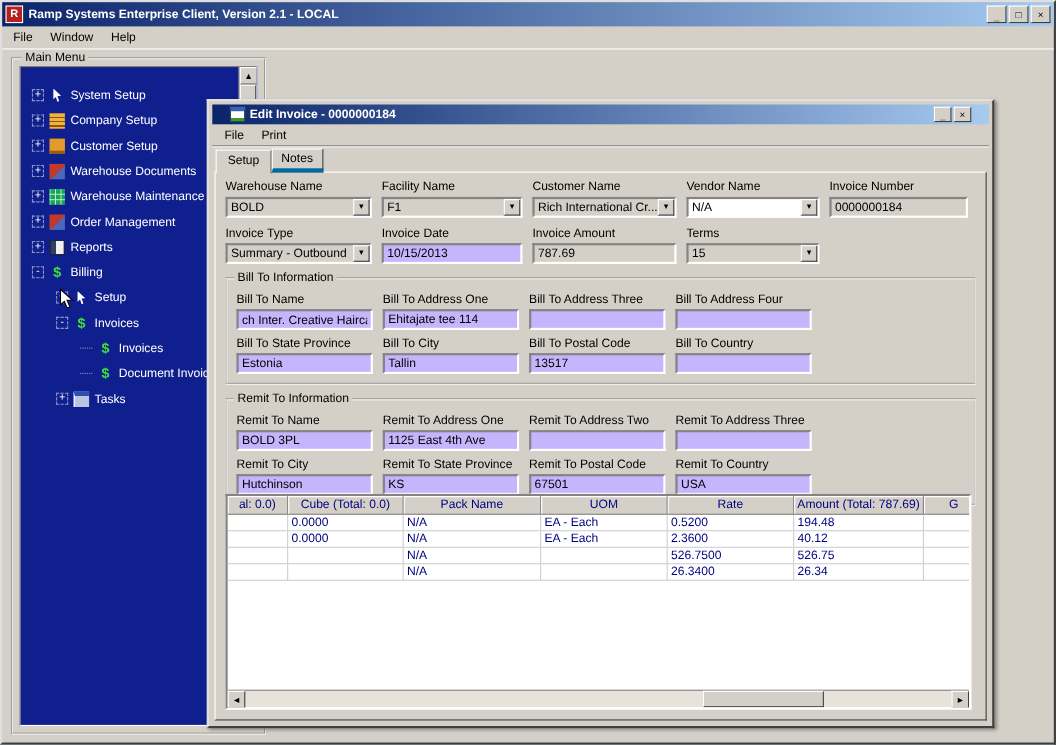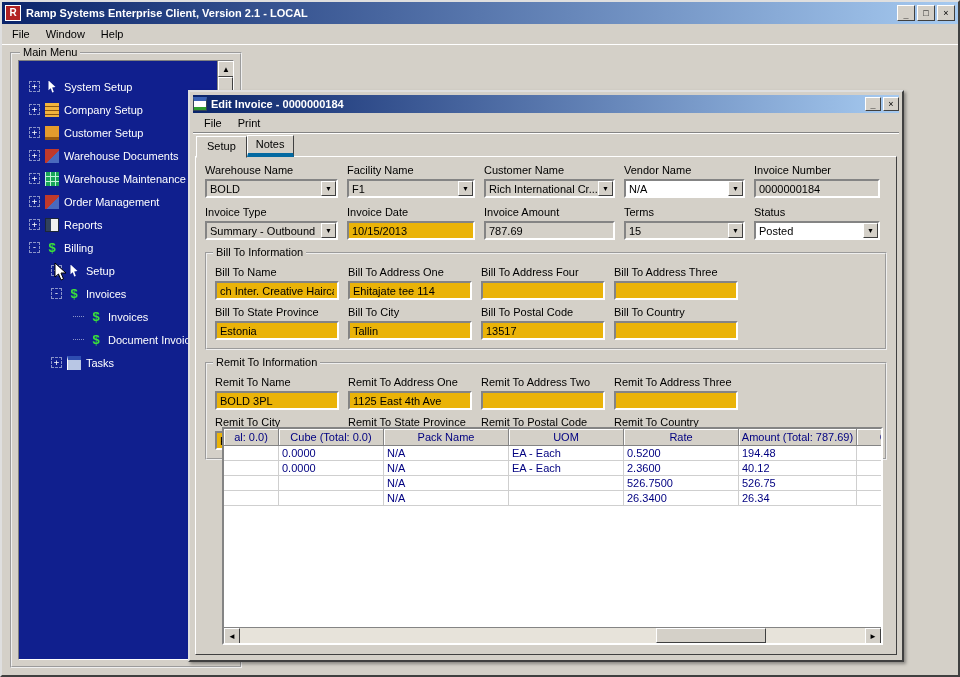--- a/index.html
+++ b/index.html
@@ -62,21 +62,21 @@
          border:1px solid; border-color:#fff #404040 #404040 #fff; }
 
   
   .cursor-ov { position:absolute; left:52px; top:260px; z-index:40; }
 
   
   .dialog { position:absolute; left:186px; top:88px; width:716px; height:572px;
             background:#d4d0c8; border:2px solid; border-color:#dfdfdf #404040 #404040 #dfdfdf;
             box-shadow:2px 2px 3px rgba(0,0,0,.35); padding:3px; z-index:20; }
   .dlg-tb { height:18px; background:linear-gradient(90deg,#0a246a,#a6caf0);
-            display:flex; align-items:center; padding:0 0;justify-content:flex-end; }
+            display:flex; align-items:center; padding:0 16px;justify-content:flex-end; }
   .dlg-ic { width:14px; height:14px; background:linear-gradient(180deg,#fff 0 70%,#2e9e2e 70%);
             border:1px solid #345; border-top:4px solid #3a62b5; }
   .dlg-title { color:#fff; font-weight:bold; margin-left:4px; flex:1; }
   .dlg-tb .wbtn { width:16px; height:14px; }
   .dlg-mb { height:20px; display:flex; align-items:center; padding-left:3px;
             border-bottom:1px solid #848484; box-shadow:0 1px 0 #fff; }
   .dlg-tabs { height:23px; display:flex; align-items:flex-end; padding-left:3px;
               position:relative; z-index:3; }
   .tab { background:#d4d0c8; border:1px solid; border-color:#fff #404040 #d4d0c8 #fff;
          padding:2px 8px 3px; position:relative; }
@@ -87,39 +87,39 @@
   .content { position:absolute; inset:1px; padding:6px 8px; }
 
   
   .frow { display:flex; gap:9px; }
   .mt8 { margin-top:8px; }
   .fld { display:flex; flex-direction:column; gap:2px; }
   .flabel { height:13px; white-space:nowrap; overflow:hidden; }
   .w133{width:133px;} .w128{width:128px;} .w131{width:131px;} .w121{width:121px;}
   .w126{width:126px;} .w124{width:124px;}
   .tbox { height:19px; border:2px solid; border-color:#848484 #fff #fff #848484;
-          background:#eab308; padding:0 3px; font-size:11px; color:#000; width:100%; }
+          background:#c4b5fd; padding:0 3px; font-size:11px; color:#000; width:100%; }
   .tbox.ro { background:#d4d0c8; }
   .combo { height:19px; border:2px solid; border-color:#848484 #fff #fff #848484;
            background:#fff; display:flex; align-items:center; }
   .combo.gray { background:#d4d0c8; }
   .cval { flex:1; padding:0 3px; white-space:nowrap; overflow:hidden; }
   .cbtn { width:15px; height:15px; background:#d4d0c8; border:1px solid;
           border-color:#fff #404040 #404040 #fff; display:flex; align-items:center;
           justify-content:center; font-size:7px; flex:0 0 15px; }
 
   
   .gbox { border:2px groove #efefef; position:relative; padding:12px 8px 8px; margin-top:12px; }
   .glabel { position:absolute; top:-8px; left:6px; background:#d4d0c8; padding:0 3px; }
   .gbox .frow + .frow { margin-top:6px; }
 
   
-  .grid-wrap { position:absolute; left:8px; right:12px; bottom:8px; height:218px;
+  .grid-wrap { position:absolute; left:8px; right:12px; bottom:8px; height:196px;
                border:2px solid; border-color:#848484 #fff #fff #848484;
-               background:#fff; overflow:hidden;margin-left:17px; }
+               background:#fff; overflow:hidden; }
   .ghead { display:flex; height:17px; }
   .gh { background:#d4d0c8; border-right:1px solid #848484; border-bottom:1px solid #848484;
         box-shadow:inset 1px 1px 0 #fff; color:#000080; display:flex; align-items:center;
         justify-content:center; white-space:nowrap; overflow:hidden; flex:none; }
   .grow { display:flex; height:15px; }
   .gc { border-right:1px solid #cfcfcf; border-bottom:1px solid #cfcfcf; color:#000080;
         padding:0 3px; display:flex; align-items:center; white-space:nowrap;
         overflow:hidden; flex:none; }
   .c0{width:55px;} .c1{width:105px;} .c2{width:125px;} .c3{width:115px;}
   .c4{width:115px;} .c5{width:118px;} .c6{width:55px;}
@@ -306,46 +306,39 @@
             <span class="flabel">Invoice Amount</span>
             <input class="tbox ro" readonly="" value="787.69" style="">
           </div>
           <div class="fld w121">
             <span class="flabel">Terms</span>
             <div class="combo gray">
               <span class="cval">15</span>
               <span class="cbtn">▼</span>
             </div>
           </div>
-          <div class="fld w126">
-            <span class="flabel">Status</span>
-            <div class="combo">
-              <span class="cval">Posted</span>
-              <span class="cbtn">▼</span>
-            </div>
-          </div>
         </div>
 
         <div class="gbox">
           <span class="glabel">Bill To Information</span>
           <div class="frow">
             <div class="fld w124">
               <span class="flabel">Bill To Name</span>
               <input class="tbox" value="ch Inter. Creative Haircare" style="">
             </div>
             <div class="fld w124">
               <span class="flabel">Bill To Address One</span>
               <input class="tbox" value="Ehitajate tee 114" style="">
             </div>
             <div class="fld w124">
+              <span class="flabel">Bill To Address Three</span>
+              <input class="tbox" value="" style="">
+            </div>
+            <div class="fld w124">
               <span class="flabel">Bill To Address Four</span>
-              <input class="tbox" value="" style="">
-            </div>
-            <div class="fld w124">
-              <span class="flabel">Bill To Address Three</span>
               <input class="tbox" value="" style="">
             </div>
           </div>
           <div class="frow">
             <div class="fld w124">
               <span class="flabel">Bill To State Province</span>
               <input class="tbox" value="Estonia" style="">
             </div>
             <div class="fld w124">
               <span class="flabel">Bill To City</span>

